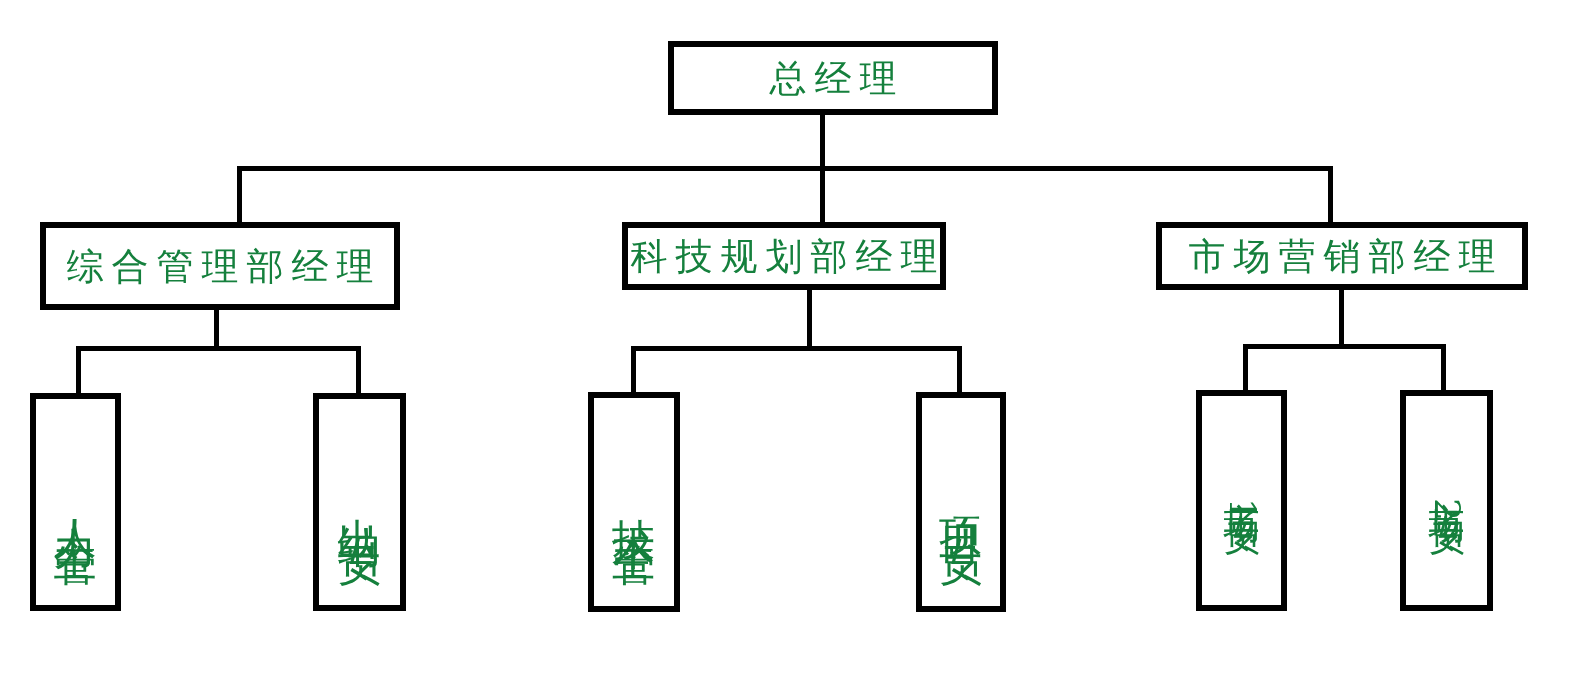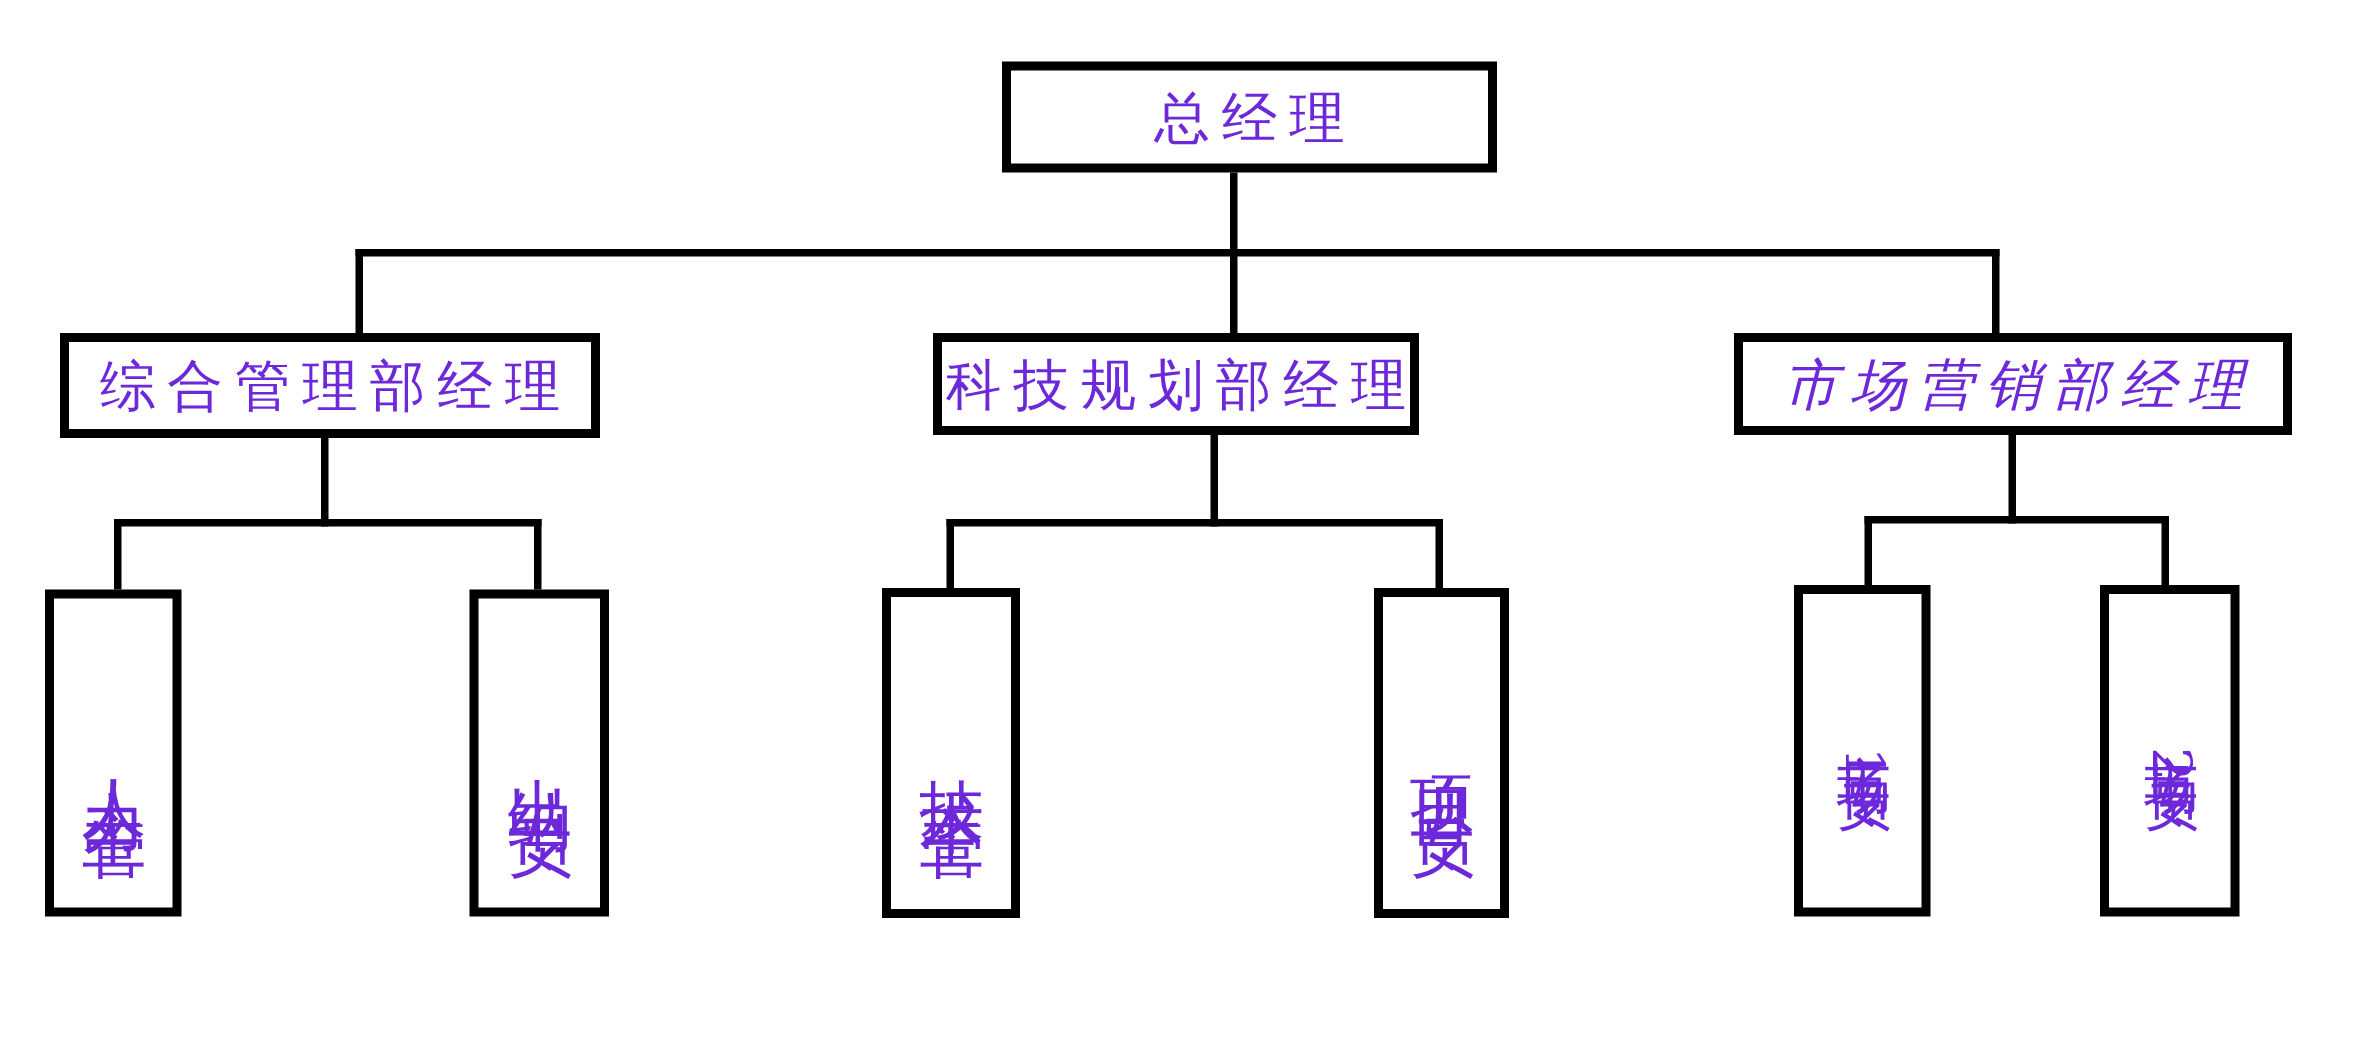--- a/index.html
+++ b/index.html
@@ -6,21 +6,21 @@
     margin: 0;
     padding: 0;
     background: #ffffff;
   }
   #canvas {
     position: relative;
     width: 1576px;
     height: 692px;
     background: #ffffff;
     font-family: "DejaVu Serif", "Liberation Serif", serif;
-    color: #6d28d9;
+    color: #15803d;
     overflow: hidden;
   }
   .node {
     position: absolute;
     box-sizing: border-box;
     border: 6px solid #000000;
     background: #ffffff;
     display: flex;
     align-items: center;
     justify-content: center;
@@ -37,23 +37,23 @@
     writing-mode: vertical-rl;
     text-orientation: mixed;
     white-space: nowrap;
     line-height: 1;
   }
   .v4 .label-v { font-size: 43px; letter-spacing: 9px; }
   .v5 .label-v { font-size: 36px; letter-spacing: 6px; }
 
   
   #node-root   { left: 668px;  top: 41px;  width: 330px; height: 74px; }
-  #node-dept-0 { left: 40px;   top: 222px; width: 360px; height: 70px; }
+  #node-dept-0 { left: 40px;   top: 222px; width: 360px; height: 88px; }
   #node-dept-1 { left: 622px;  top: 222px; width: 324px; height: 68px; }
-  #node-dept-2 { left: 1156px; top: 222px; width: 372px; height: 68px; font-style: italic; }
+  #node-dept-2 { left: 1156px; top: 222px; width: 372px; height: 68px; }
   #node-s-0-0  { left: 30px;   top: 393px; width: 91px;  height: 218px; }
   #node-s-0-1  { left: 313px;  top: 393px; width: 93px;  height: 218px; }
   #node-s-1-0  { left: 588px;  top: 392px; width: 92px;  height: 220px; }
   #node-s-1-1  { left: 916px;  top: 392px; width: 90px;  height: 220px; }
   #node-s-2-0  { left: 1196px; top: 390px; width: 91px;  height: 221px; }
   #node-s-2-1  { left: 1400px; top: 390px; width: 93px;  height: 221px; }
 
   
   .line {
     position: absolute;

